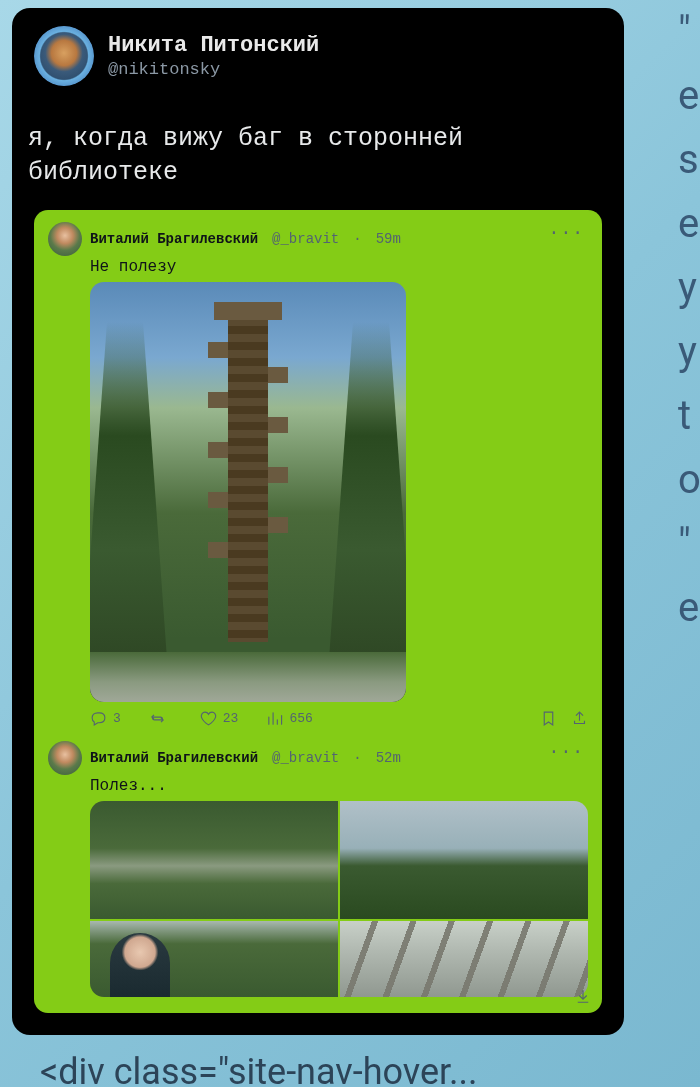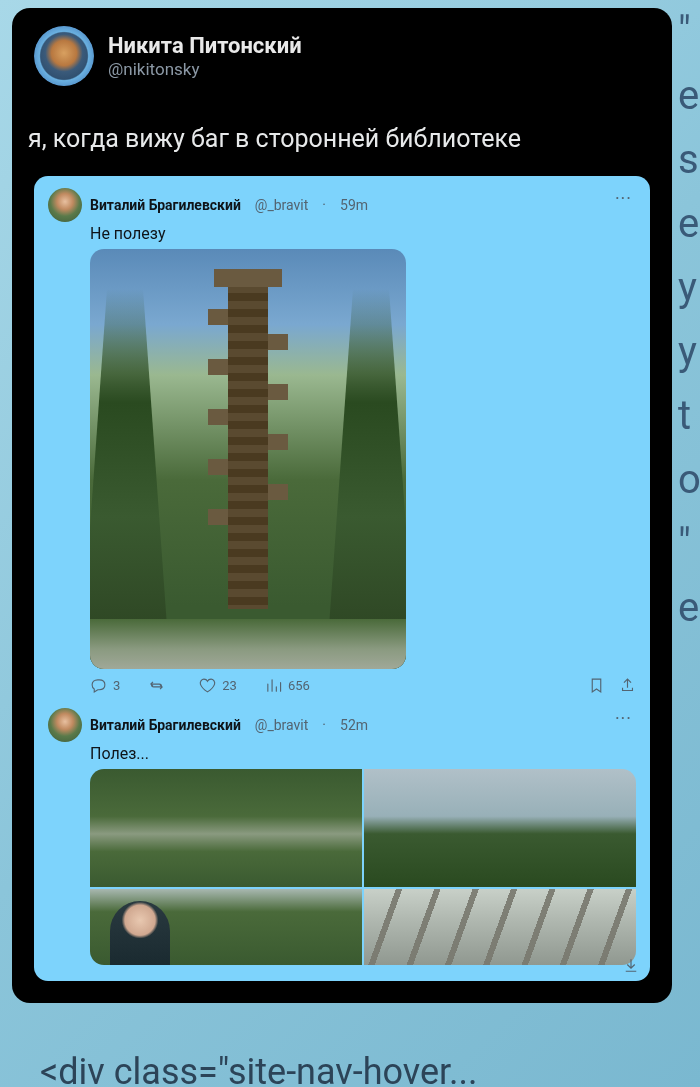--- a/index.html
+++ b/index.html
@@ -31,26 +31,27 @@
     font-size: 36px;
     color: #2c4458;
     font-weight: 400;
     white-space: nowrap;
     pointer-events: none;
   }
   .tweet-card {
     position: absolute;
     left: 12px;
     top: 8px;
-    width: 660px;
+    width: 612px;
     background: #000;
     border-radius: 18px;
     padding: 18px 0 22px 0;
     color: #fff;
     overflow: hidden;
+    font-family: Liberation Mono, monospace;
   }
   .tweet-header {
     display: flex;
     align-items: center;
     padding: 0 22px;
     gap: 14px;
   }
   .outer-avatar {
     width: 60px;
     height: 60px;
@@ -83,21 +84,21 @@
     font-size: 17px;
   }
   .outer-body {
     padding: 36px 22px 20px 16px;
     font-size: 25px;
     color: #e7e9ea;
     line-height: 1.35;
   }
   .quoted-container {
     margin: 0 22px;
-    background: #7dd3fc;
+    background: #84cc16;
     border-radius: 14px;
     padding: 12px 14px 8px 14px;
     color: #0f1419;
   }
   .q-tweet { margin-bottom: 8px; }
   .q-head {
     display: flex;
     align-items: center;
     position: relative;
     gap: 8px;

